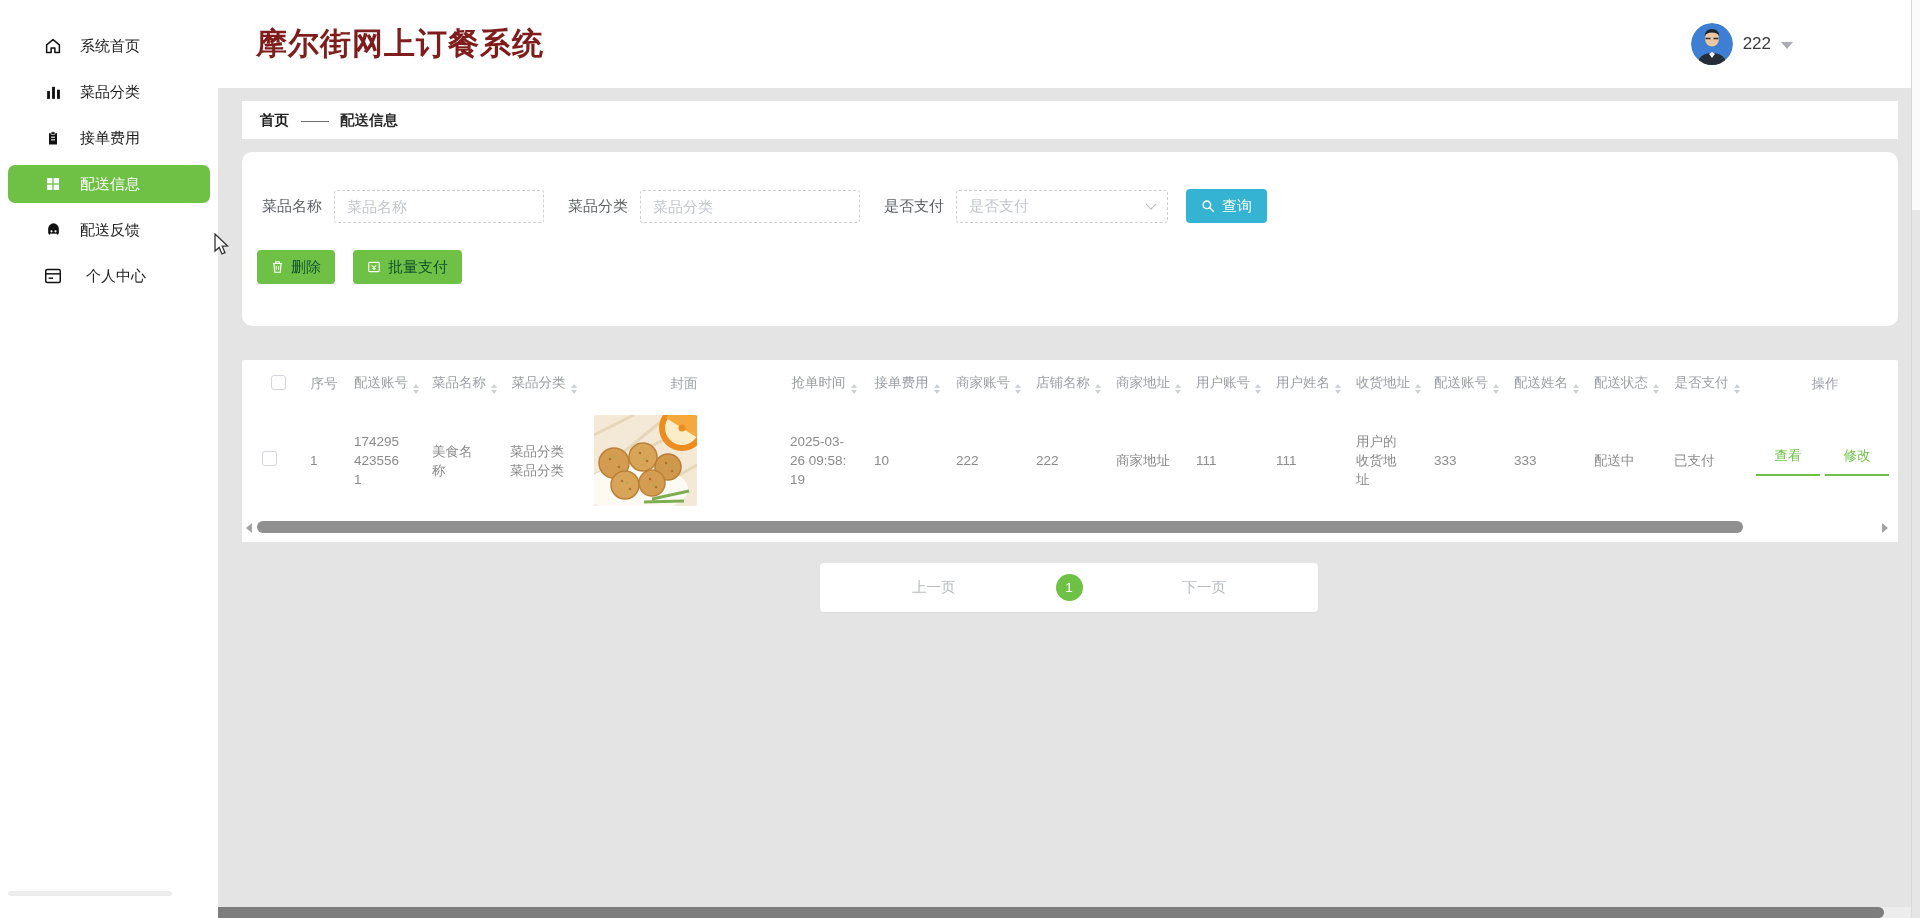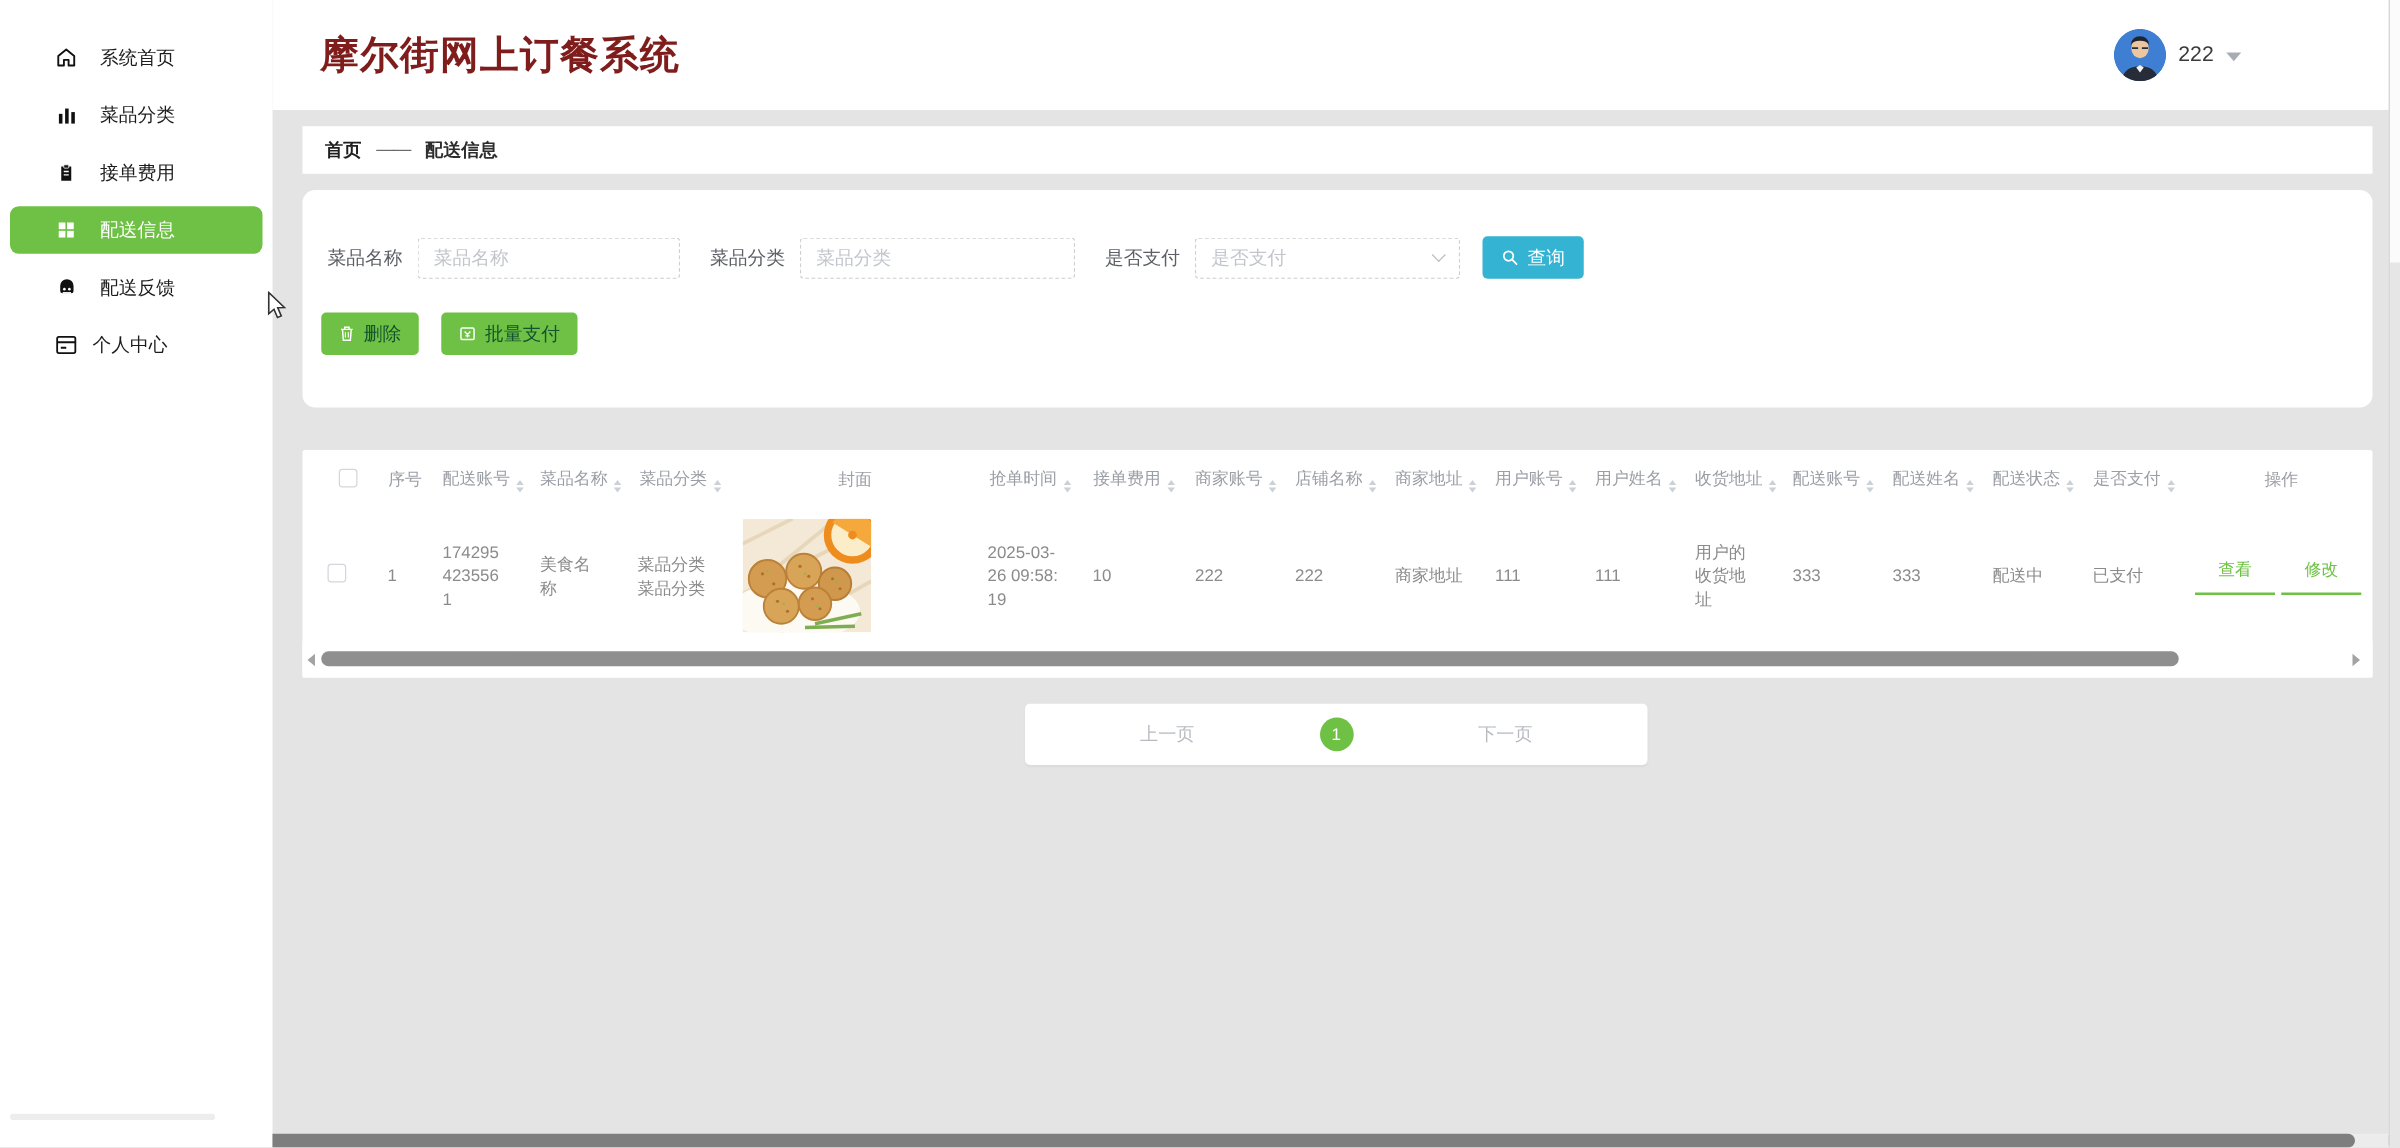--- a/index.html
+++ b/index.html
@@ -5,21 +5,21 @@
   *{box-sizing:border-box;margin:0;padding:0}
   html,body{width:1920px;height:918px}
   body{position:relative;background:#e4e4e4;font-family:"Liberation Sans","DejaVu Sans",sans-serif;overflow:hidden}
 
   
   .sidebar{position:absolute;left:0;top:0;width:218px;height:918px;background:#fff;padding-top:23px;z-index:3}
   .side-item{height:46px;display:flex;align-items:center;gap:18px;padding-left:44px;font-size:15px;color:#1c1c1c;cursor:pointer;white-space:nowrap}
   .side-item .ic{width:18px;height:18px;flex:0 0 18px;display:flex;align-items:center;justify-content:center;color:#111}
   .side-item.active{height:38px;margin:4px 8px;border-radius:7px;background:#6ec145;color:#fff;padding-left:36px}
   .side-item.active .ic{color:#fff}
-  .side-item.plain{gap:12px}
+  .side-item.plain{gap:24px}
   .side-divider{position:absolute;left:8px;bottom:22px;width:164px;height:5px;border-radius:3px;background:#ededed}
 
   
   .header{position:absolute;left:218px;top:0;width:1693px;height:88px;background:#fff;display:flex;align-items:center;z-index:2}
   .page-title{margin-left:38px;font-size:31px;font-weight:bold;color:#7f1d1d;letter-spacing:1px}
   .user-box{margin-left:auto;margin-right:118px;display:flex;align-items:center;gap:10px;cursor:pointer}
   .avatar{width:42px;height:42px;border-radius:50%;overflow:hidden;flex:0 0 42px}
   .user-name{font-size:17px;color:#3a3a3a}
   .user-caret{width:0;height:0;border-left:6px solid transparent;border-right:6px solid transparent;border-top:7px solid #a9adb3;margin-top:2px}
 

